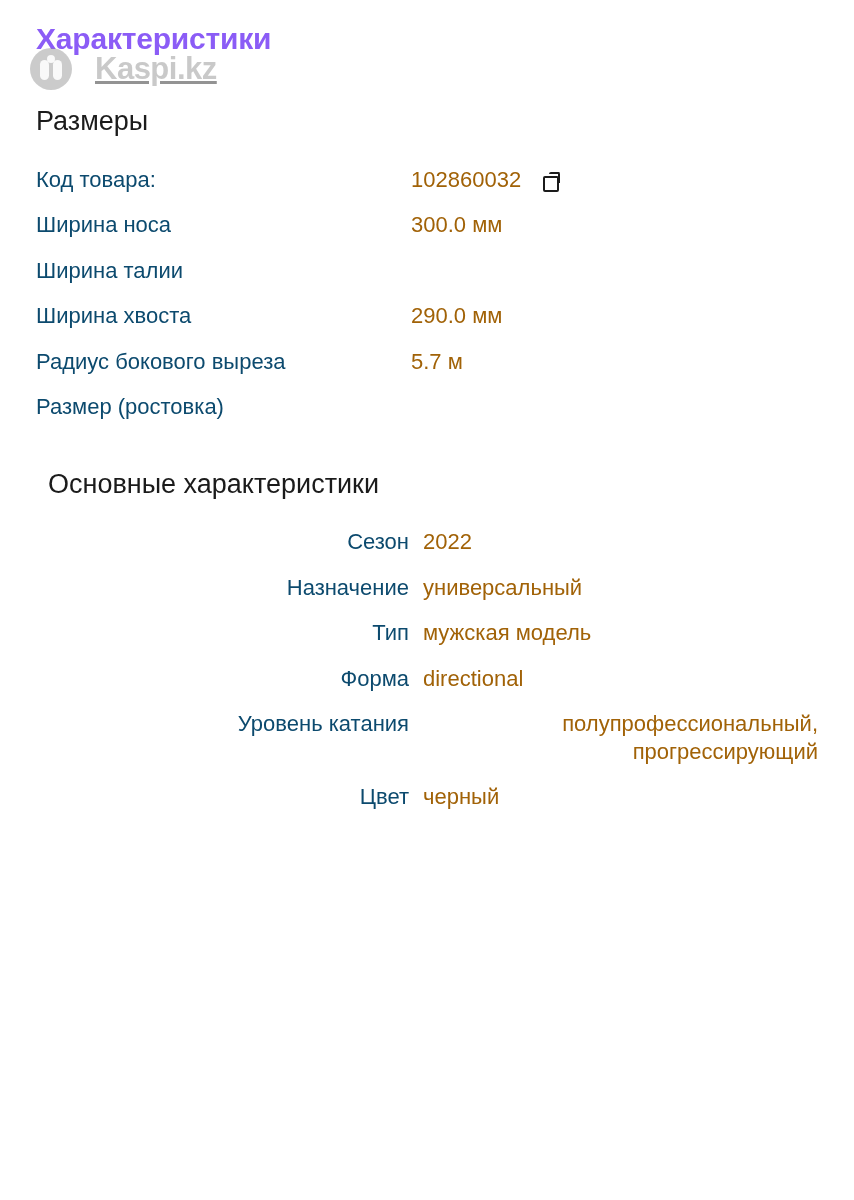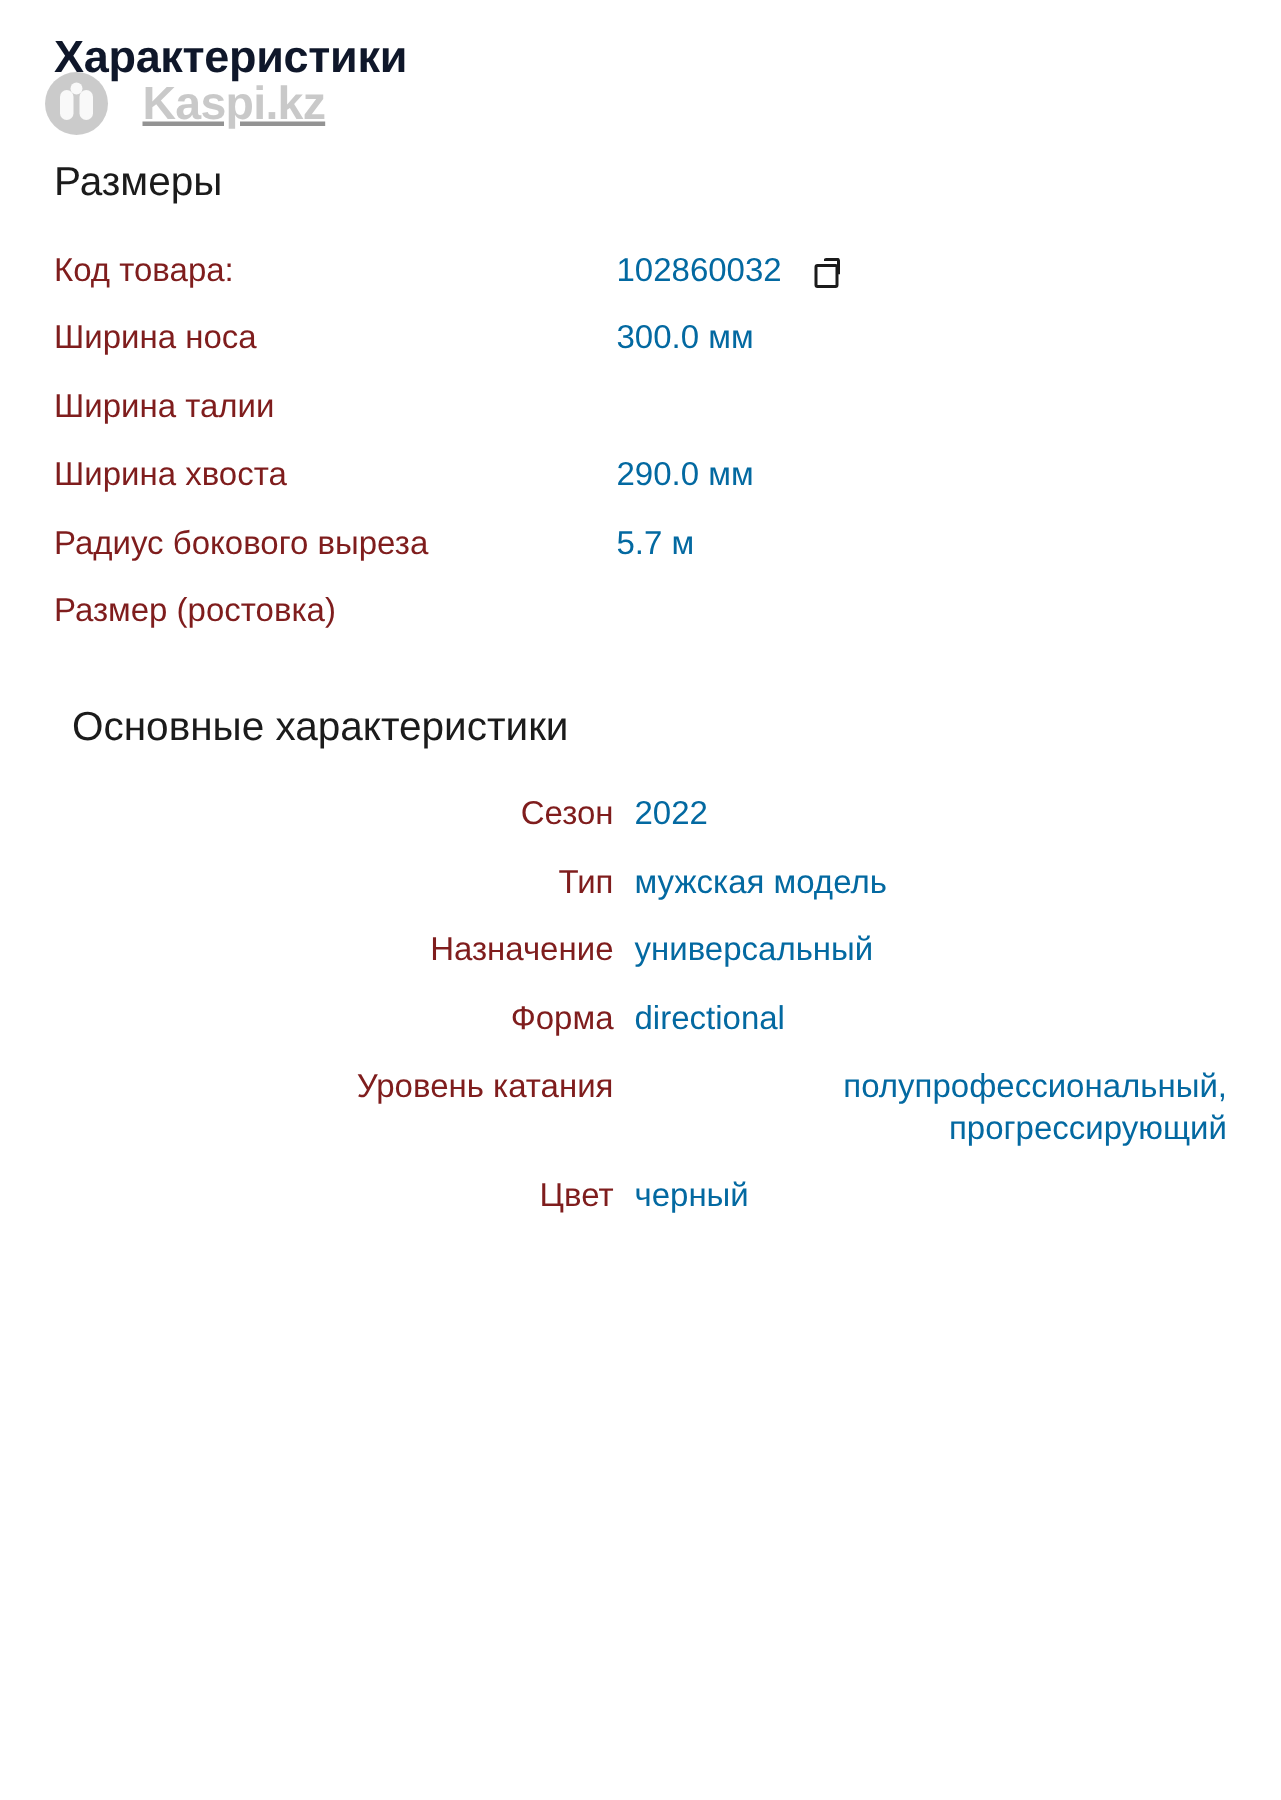--- a/index.html
+++ b/index.html
@@ -22,21 +22,21 @@
     height: 1200px;
     background: #ffffff;
     padding: 0 36px;
     position: relative;
   }
 
   
   .page-title {
     font-size: 30px;
     font-weight: bold;
-    color: #0f172a;
+    color: #8b5cf6;
     letter-spacing: -0.2px;
     padding-top: 22px;
     line-height: 1.1;
     margin: 0;
   }
 
   
   .watermark {
     position: absolute;
     top: 48px;
@@ -102,27 +102,27 @@
   .spec-row {
     display: flex;
     align-items: flex-start;
     padding: 10px 0;
     line-height: 1.25;
   }
   .spec-label {
     width: 375px;
     flex: 0 0 375px;
     font-size: 22px;
-    color: #7f1d1d;
+    color: #0c4a6e;
     padding-right: 14px;
   }
   .spec-value {
     flex: 1;
     font-size: 22px;
-    color: #0369a1;
+    color: #a16207;
     display: flex;
     align-items: flex-start;
     gap: 22px;
   }
   .spec-value .val-text { display: inline-block; }
 
   
   .copy-icon {
     display: inline-block;
     width: 17px;
@@ -215,30 +215,30 @@
     <div class="spec-list main-list">
 
       <div class="spec-row">
         <div class="spec-label">Сезон</div>
         <div class="spec-value">
           <span class="val-text">2022</span>
         </div>
       </div>
 
       <div class="spec-row">
+        <div class="spec-label">Назначение</div>
+        <div class="spec-value">
+          <span class="val-text">универсальный</span>
+        </div>
+      </div>
+
+      <div class="spec-row">
         <div class="spec-label">Тип</div>
         <div class="spec-value">
           <span class="val-text">мужская модель</span>
-        </div>
-      </div>
-
-      <div class="spec-row">
-        <div class="spec-label">Назначение</div>
-        <div class="spec-value">
-          <span class="val-text">универсальный</span>
         </div>
       </div>
 
       <div class="spec-row">
         <div class="spec-label">Форма</div>
         <div class="spec-value">
           <span class="val-text">directional</span>
         </div>
       </div>
 

